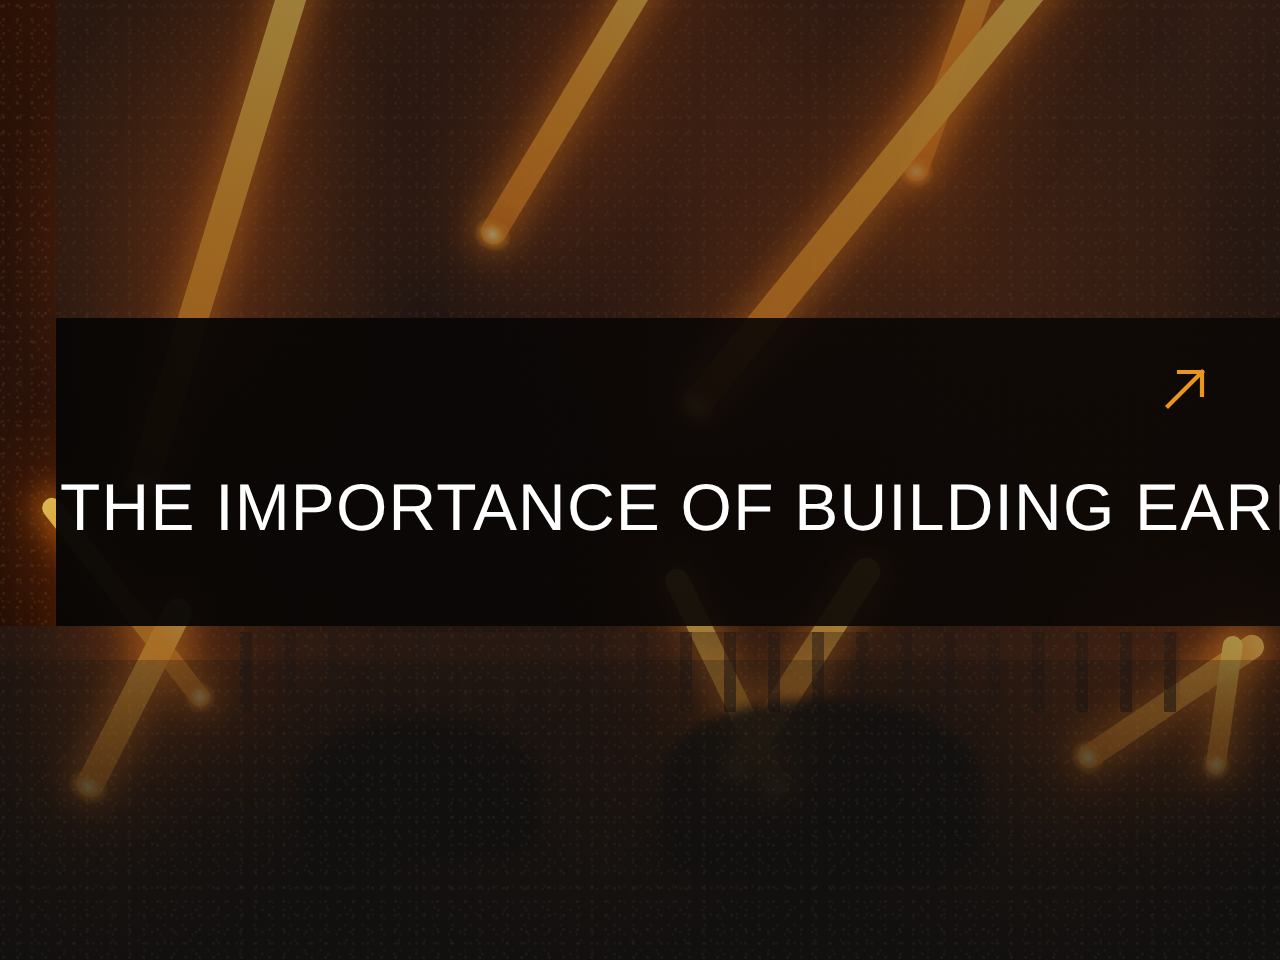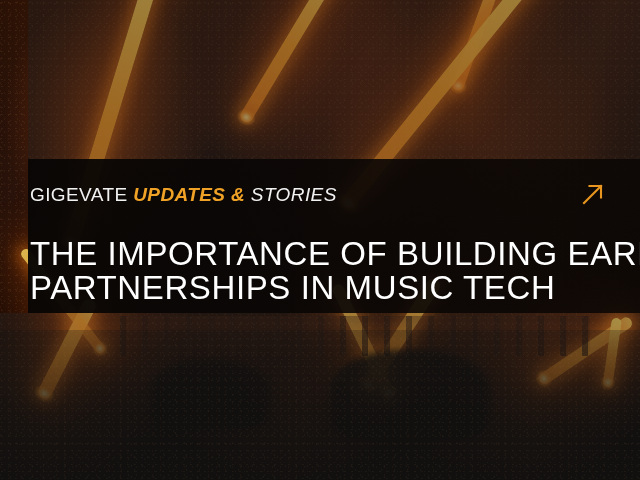--- a/index.html
+++ b/index.html
@@ -218,25 +218,23 @@
     <div class="stage-floor"></div>
     <div class="grain"></div>
   </div>
 
   <div class="band-upper"></div>
   <div class="band-lower"></div>
   <div class="band-main"></div>
 
   <div class="content">
 
-    <div class="eyebrow"><span class="brand">GIGEVATE </span><span class="accent">UPDATES &amp;</span><span class="tail"> STORIES</span></div>
 
     <h1 class="headline">
       <span class="ln">THE IMPORTANCE OF BUILDING EARLY</span>
-      <span class="ln">PARTNERSHIPS IN MUSIC TECH</span>
     </h1>
 
     <a class="arrow-link" href="#">
       <svg width="26" height="26" viewBox="0 0 26 26" aria-hidden="true">
         <g stroke="#e8961f" stroke-width="2.1" fill="none" stroke-linecap="square">
           <line x1="4" y1="22" x2="21" y2="5"></line>
           <polyline points="9.5,5 21,5 21,16.5"></polyline>
         </g>
       </svg>
     </a>

